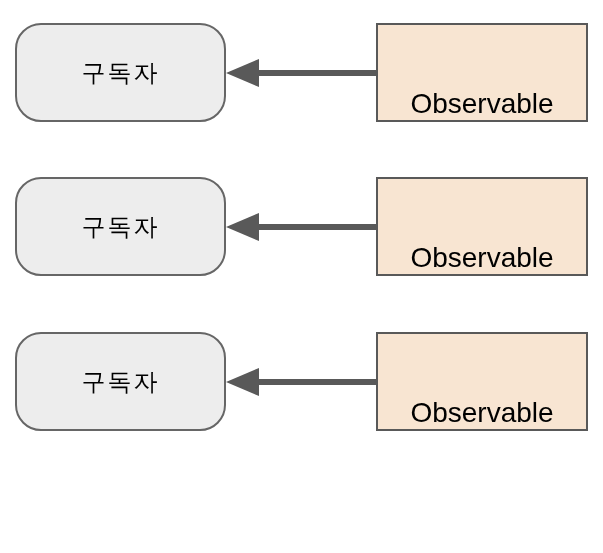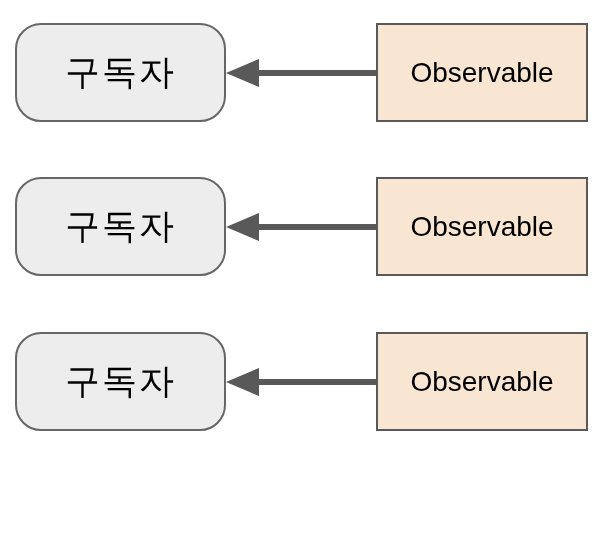--- a/index.html
+++ b/index.html
@@ -33,37 +33,37 @@
     height: 99px;
     box-sizing: border-box;
     background: var(--subscriber-fill, #ededed);
     border: 2px solid var(--subscriber-border, #666666);
     border-radius: 26px;
     display: flex;
     align-items: center;
     justify-content: center;
   }
   .subscriber-label {
-    font-size: 35px;
+    font-size: 24px;
     letter-spacing: 2px;
     color: var(--text, #000000);
     text-align: center;
   }
 
   .observable-box {
     position: absolute;
     left: 361px;
     top: 0;
     width: 212px;
     height: 99px;
     box-sizing: border-box;
     background: var(--observable-fill, #f8e5d2);
     border: 2px solid var(--observable-border, #595959);
     display: flex;
-    align-items: center;
+    align-items: flex-end;
     justify-content: center;
   }
   .observable-label {
     font-size: 28px;
     color: var(--text, #000000);
   }
 
   .arrow-connector {
     position: absolute;
     left: 211px;

